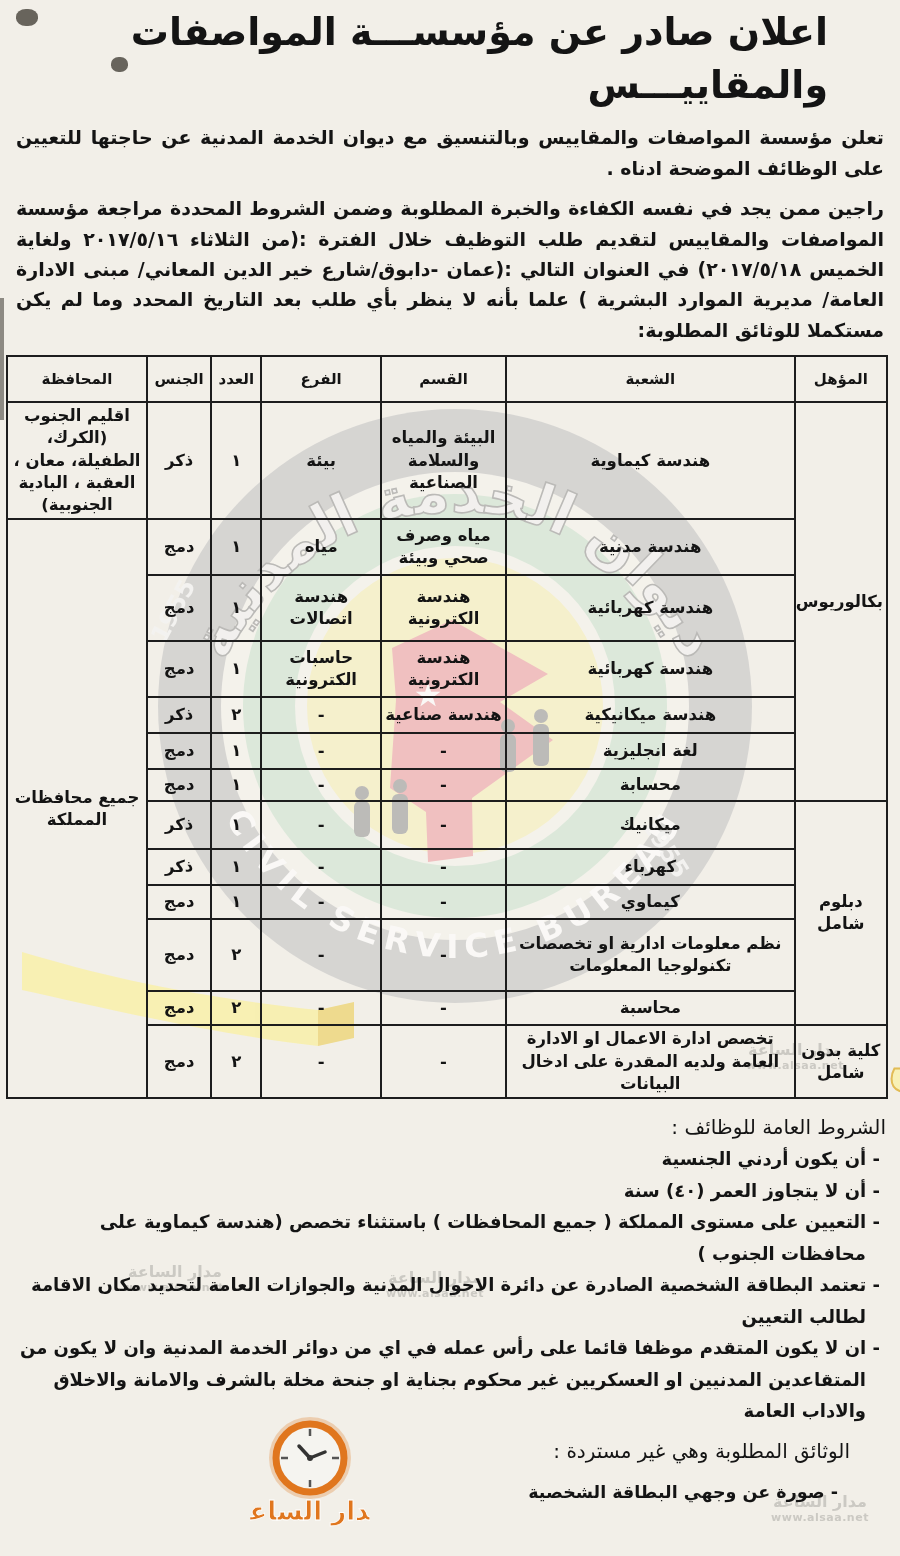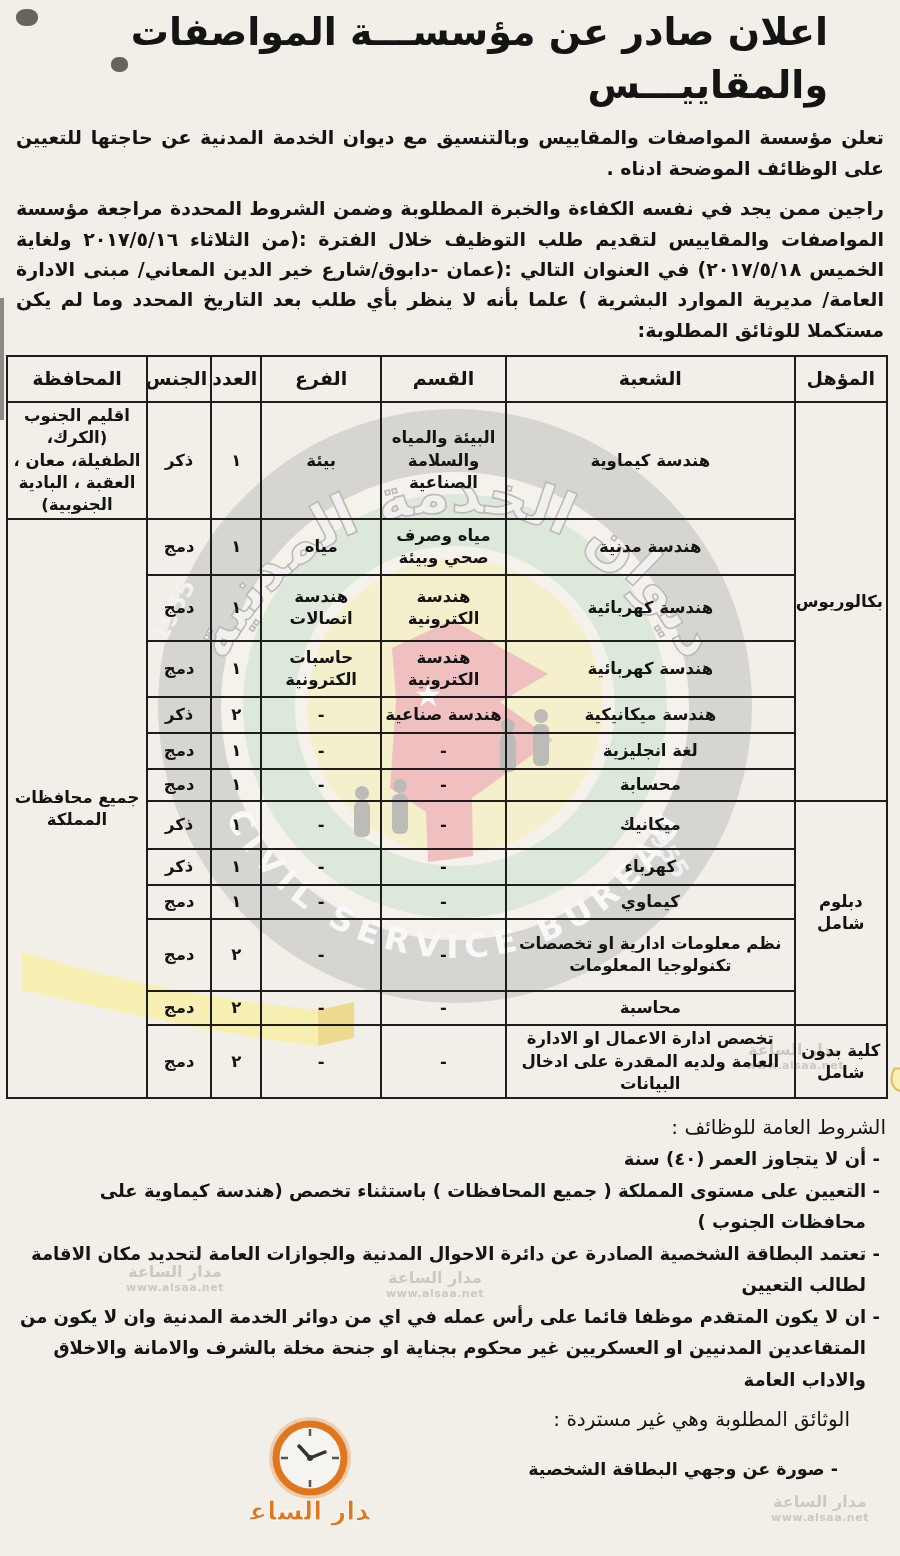--- a/index.html
+++ b/index.html
@@ -20,38 +20,38 @@
   }
   table.vac{
     border-collapse:collapse;width:882px;margin:8px auto 0;
     table-layout:fixed;
   }
   table.vac th,table.vac td{
     border:2px solid #1d1d1d;font-weight:bold;text-align:center;
     vertical-align:middle;padding:2px 3px;font-size:16.5px;line-height:1.35;
     background:transparent;overflow:hidden;
   }
-  table.vac th{font-size:19px;height:40px;}
+  table.vac th{font-size:15px;height:40px;}
   tbody tr:nth-child(1){height:96px;}
   tbody tr:nth-child(2){height:56px;}
   tbody tr:nth-child(3){height:66px;}
   tbody tr:nth-child(4){height:56px;}
   tbody tr:nth-child(5){height:36px;}
   tbody tr:nth-child(6){height:36px;}
   tbody tr:nth-child(7){height:32px;}
   tbody tr:nth-child(8){height:48px;}
   tbody tr:nth-child(9){height:36px;}
   tbody tr:nth-child(10){height:34px;}
   tbody tr:nth-child(11){height:72px;}
   tbody tr:nth-child(12){height:34px;}
   tbody tr:nth-child(13){height:56px;}
   td.r1{border-bottom:5px double #1d1d1d;}
   .sec-heading{font-weight:normal;font-size:20px;}
   .conditions-h{margin:16px 2px 4px 0;}
-  .documents-h{margin:12px 38px 22px 0;}
+  .documents-h{margin:12px 38px 13px 0;}
   ul.blist{list-style:none;margin:0;padding:0;font-weight:bold;}
   ul.conditions{margin-right:8px;}
   ul.conditions li{font-size:18px;line-height:1.75;padding-right:14px;text-indent:-14px;}
   ul.documents{margin-right:50px;}
   ul.documents li{font-size:17.5px;line-height:1.9;padding-right:14px;text-indent:-14px;}
   .site-mark{
     position:absolute;z-index:1;color:#c7c5bf;text-align:center;
     font-weight:bold;opacity:.9;direction:rtl;
   }
   .site-mark .n{display:block;font-size:16px;}
@@ -246,20 +246,21 @@
             <td>-</td>
             <td>-</td>
             <td>٢</td>
             <td>دمج</td>
           </tr>
         </tbody>
     </table>
 
     <h2 class="sec-heading conditions-h">الشروط العامة للوظائف :</h2>
     <ul class="blist conditions">
+        <li>- أن يكون أردني الجنسية</li>
         <li>- أن لا يتجاوز العمر (٤٠) سنة</li>
         <li>- التعيين على مستوى المملكة ( جميع المحافظات ) باستثناء تخصص (هندسة كيماوية على محافظات الجنوب )</li>
         <li>- تعتمد البطاقة الشخصية الصادرة عن دائرة الاحوال المدنية والجوازات العامة لتحديد مكان الاقامة لطالب التعيين</li>
         <li>- ان لا يكون المتقدم موظفا قائما على رأس عمله في اي من دوائر الخدمة المدنية وان لا يكون من المتقاعدين المدنيين او العسكريين غير محكوم بجناية او جنحة مخلة بالشرف والامانة والاخلاق والاداب العامة</li>
       </ul>
 
     <h2 class="sec-heading documents-h">الوثائق المطلوبة وهي غير مستردة :</h2>
     <ul class="blist documents">
         <li>- صورة عن وجهي البطاقة الشخصية</li>
       </ul>

